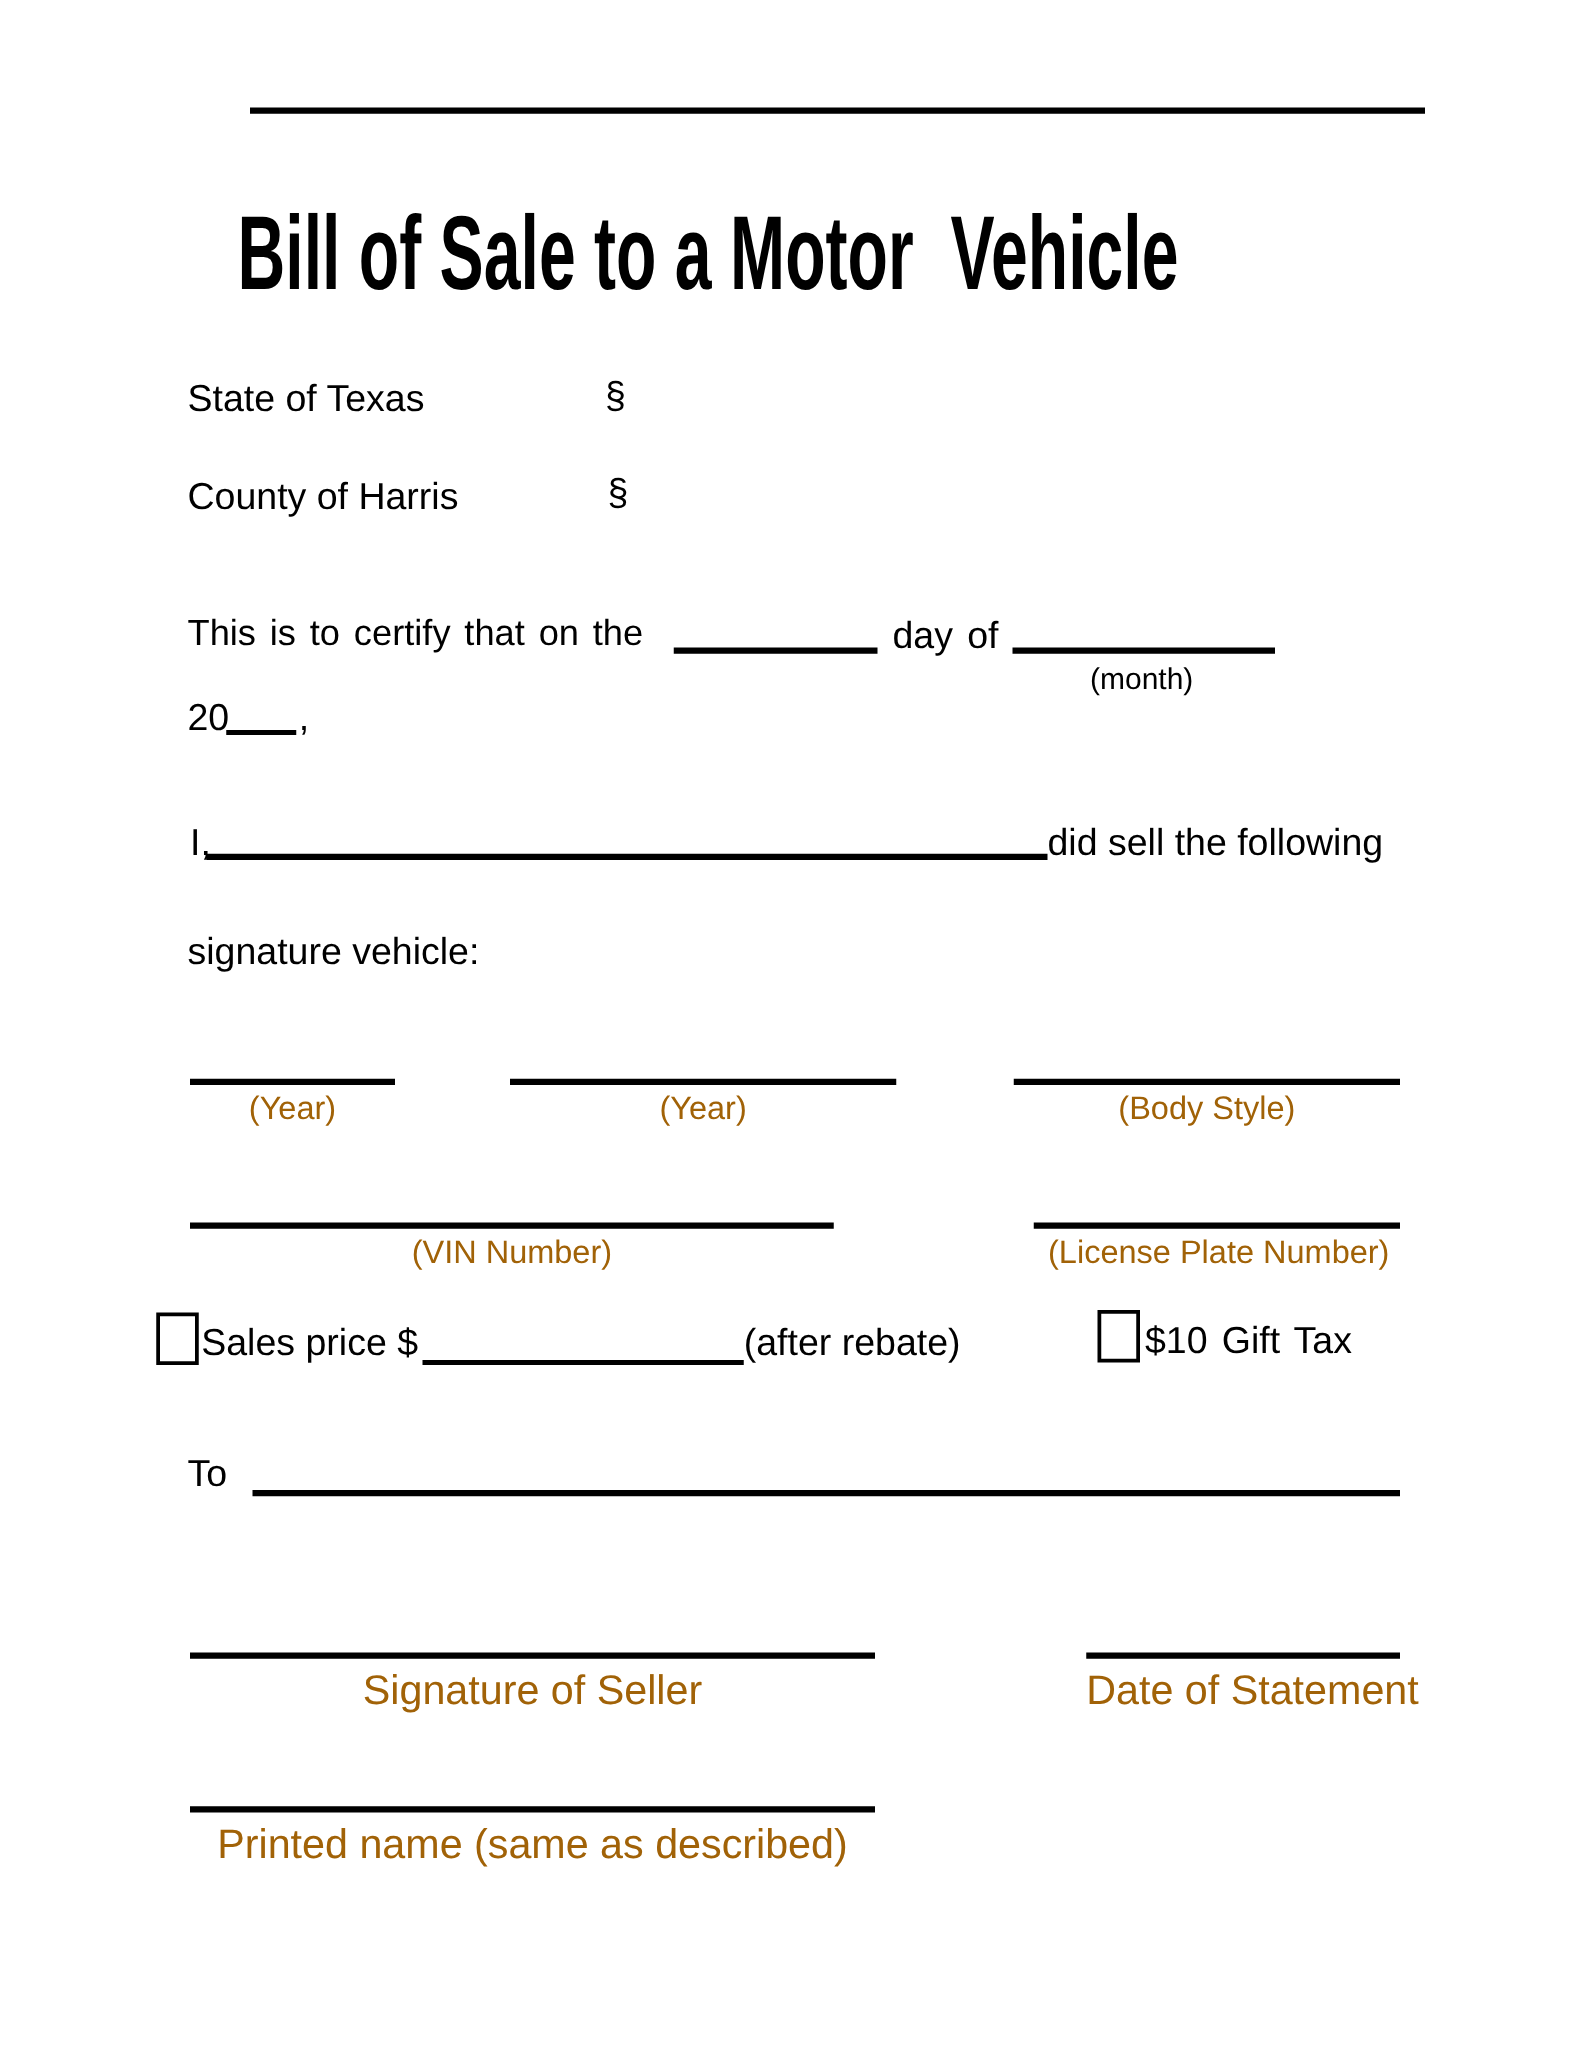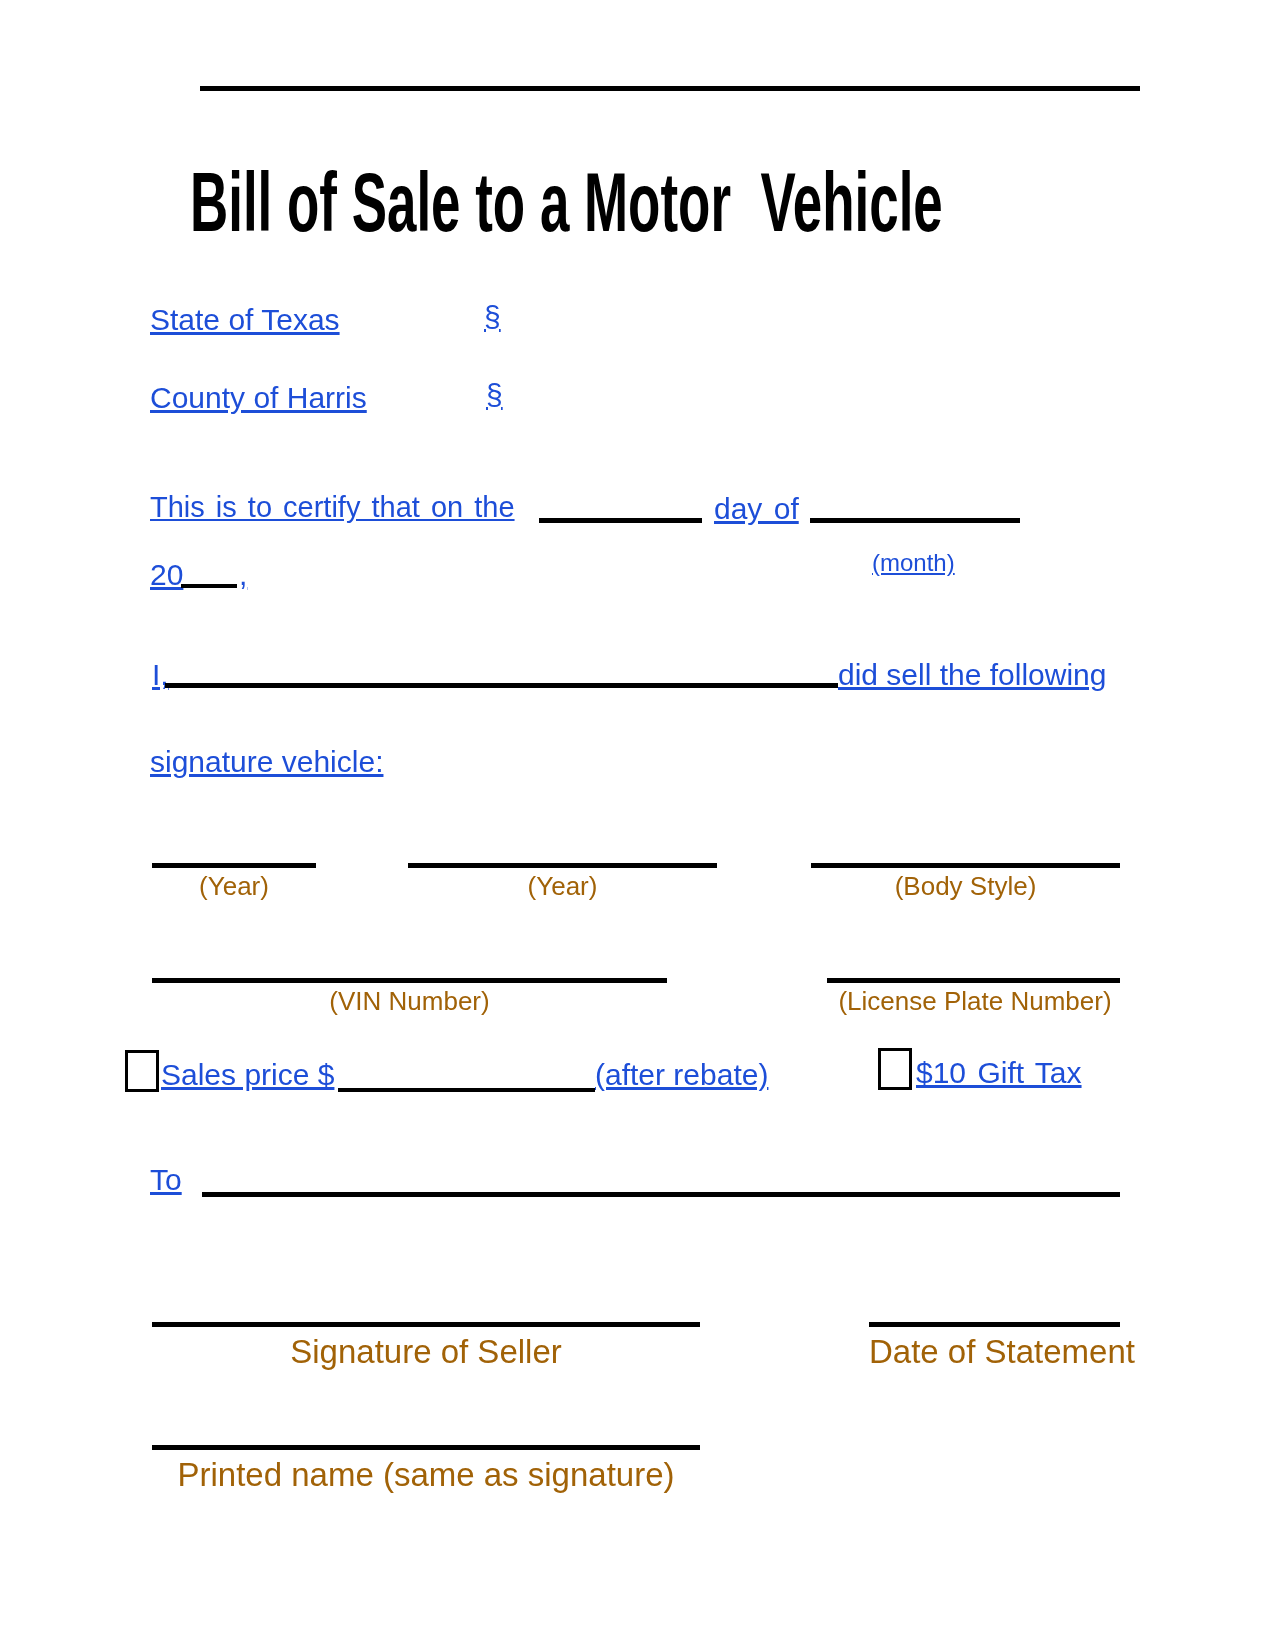--- a/index.html
+++ b/index.html
@@ -2,21 +2,21 @@
 <html><head>
 <meta charset="utf-8">
 <style>
   html,body { margin:0; padding:0; background:#ffffff; }
   .page {
     position:relative; width:1275px; height:1650px;
     background:#ffffff; color:#000000;
     font-family:"Liberation Sans","DejaVu Sans",sans-serif;
     overflow:hidden;
   }
-  .t   { position:absolute; font-size:30px; line-height:1.1; color:#1d4ed8; white-space:pre;text-decoration:underline; }
+  .t   { position:absolute; font-size:30px; line-height:1.1; color:#000000; white-space:pre; }
   .t29 { font-size:29px; }
   .t24 { font-size:24px; }
   .ws  { word-spacing:3px; }
   .cap { position:absolute; font-size:26px; line-height:1.1; color:#a16207; text-align:center; white-space:pre; }
   .cap29 { font-size:33px; }
   .ln  { position:absolute; height:5px; background:#000; }
   .ln4 { height:4px; }
   .cbx { position:absolute; width:28px; height:36px; border:3px solid #000; background:#fff; }
   .title {
     position:absolute; left:190px; top:160px;
@@ -36,21 +36,21 @@
 
   <span class="t" style="left:150px; top:303px;">State of Texas</span>
   <span class="t" style="left:484px; top:300px;">§</span>
   <span class="t" style="left:150px; top:381px;">County of Harris</span>
   <span class="t" style="left:486px; top:378px;">§</span>
 
   <span class="t t29 ws" style="left:150px; top:492px;">This is to certify that on the</span>
   <div class="ln" style="left:539px; top:518px; width:163px;"></div>
   <span class="t ws" style="left:714px; top:492px;">day of</span>
   <div class="ln" style="left:810px; top:518px; width:210px;"></div>
-  <span class="t t24" style="left:872px; top:531px;margin-top:19px;">(month)</span>
+  <span class="t t24" style="left:872px; top:531px;">(month)</span>
 
   <span class="t" style="left:150px; top:558px;">20</span>
   <div class="ln ln4" style="left:181px; top:584px; width:56px;"></div>
   <span class="t" style="left:239px; top:558px;">,</span>
 
   <span class="t" style="left:152px; top:658px;">I,</span>
   <div class="ln" style="left:165px; top:683px; width:673px;"></div>
   <span class="t" style="left:838px; top:658px;">did sell the following</span>
   <span class="t" style="left:150px; top:745px;">signature vehicle:</span>
 
@@ -75,15 +75,15 @@
 
   <span class="t" style="left:150px; top:1163px;">To</span>
   <div class="ln" style="left:202px; top:1192px; width:918px;"></div>
 
   <div class="ln" style="left:152px; top:1322px; width:548px;"></div>
   <div class="ln" style="left:869px; top:1322px; width:251px;"></div>
   <div class="cap cap29" style="left:152px; top:1334px; width:548px;">Signature of Seller</div>
   <div class="cap cap29" style="left:869px; top:1334px; width:251px;">Date of Statement</div>
 
   <div class="ln" style="left:152px; top:1445px; width:548px;"></div>
-  <div class="cap cap29" style="left:152px; top:1457px; width:548px;">Printed name (same as signature)</div>
+  <div class="cap cap29" style="left:152px; top:1457px; width:548px;">Printed name (same as described)</div>
 
 </div>
 
 </body></html>

